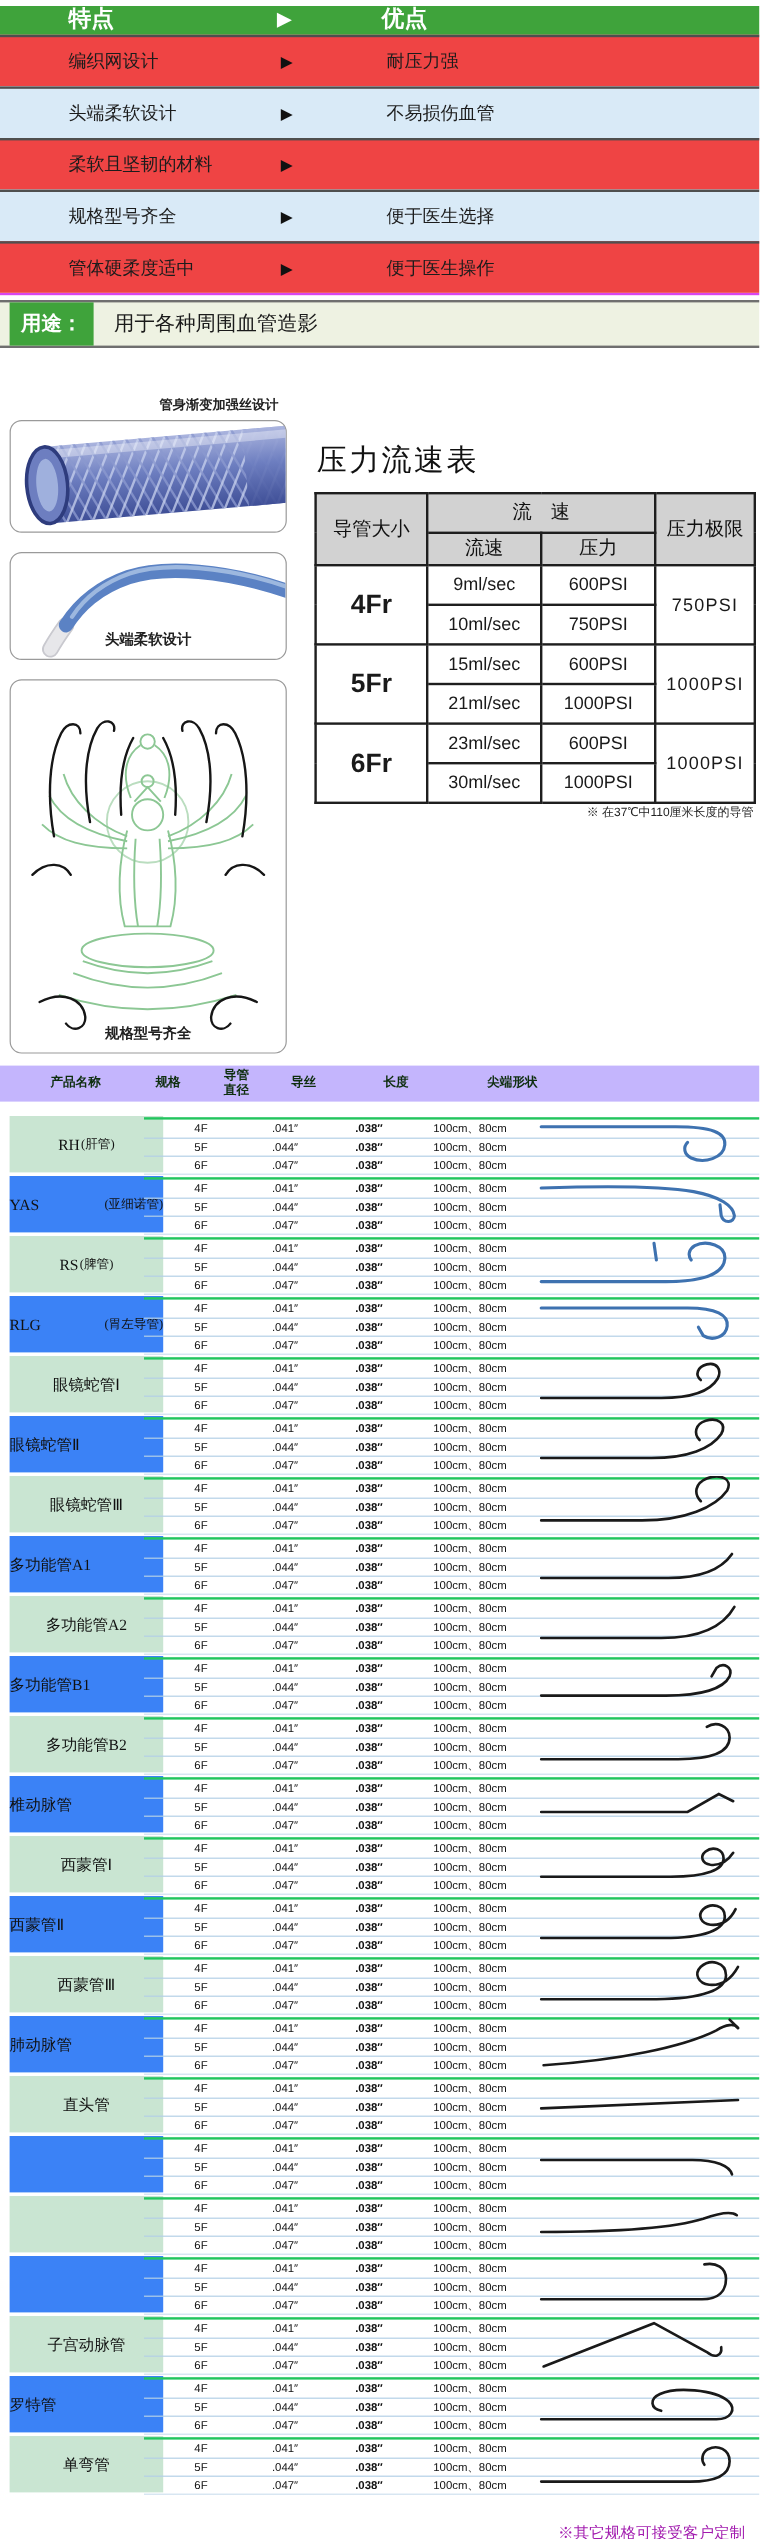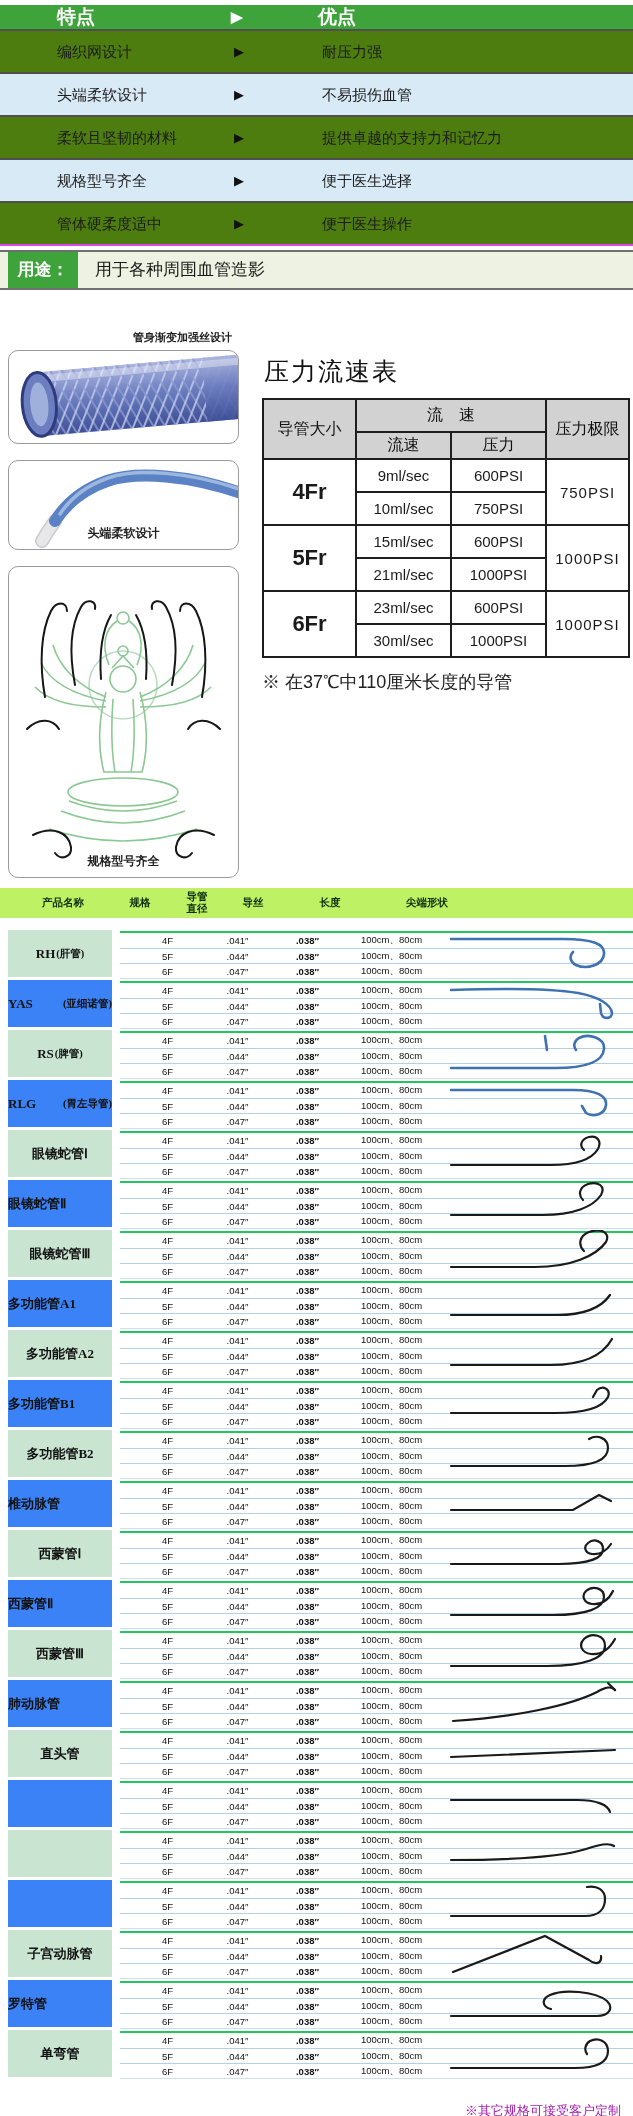--- a/index.html
+++ b/index.html
@@ -11,56 +11,56 @@
   .fhead{position:relative;height:24px;background:#3fa33b;}
   .fhead span{position:absolute;top:0;line-height:24px;font-size:19px;font-weight:bold;color:#fff;}
   .fhead .t1{left:57px;}
   .fhead .harr{left:231px;font-size:15px;}
   .fhead .t2{left:318px;}
   .frow{position:relative;height:41px;border-top:2px solid #4f4f4f;}
   .frow span{position:absolute;top:0;line-height:41px;font-size:15px;color:#1c1c1c;}
   .frow .f{left:57px;}
   .frow .arr{left:234px;font-size:13px;color:#111;}
   .frow .a{left:322px;}
-  .frow.c1{background:#4d7c0f;}
+  .frow.c1{background:#ef4444;}
   .frow.c2{background:#d9eaf7;}
 
   
   .usage{position:relative;margin-top:4px;height:36px;background:#eef2e2;border-top:2px solid #6f6f6f;border-bottom:2px solid #6f6f6f;}
   .usage .ulabel{position:absolute;left:8px;top:0;bottom:0;width:70px;background:#3fa33b;color:#fff;font-weight:bold;font-size:17px;text-align:center;line-height:36px;}
   .usage .utext{position:absolute;left:95px;top:0;line-height:36px;font-size:17px;}
 
   
   .mid{position:relative;height:598px;}
   .braid-label{position:absolute;left:133px;top:40px;font-size:11px;font-weight:bold;color:#222;}
   .imgbox{position:absolute;left:8px;width:229px;border:1px solid #9a9a9a;border-radius:10px;background:#fff;overflow:hidden;}
   .box1{top:60px;height:92px;}
   .box2{top:170px;height:88px;}
   .box3{top:276px;height:310px;}
   .caption{position:absolute;left:0;right:0;bottom:7px;text-align:center;font-size:12px;font-weight:bold;color:#222;}
 
   .pressure{position:absolute;left:262px;top:65px;width:366px;}
-  .ptitle{font-size:25px;font-weight:500;letter-spacing:2px;color:#111;margin:0 0 10px 2px;}
+  .ptitle{font-size:25px;font-weight:500;letter-spacing:2px;color:#111;margin:12px 0 10px 2px;}
   table.ptab{border-collapse:collapse;table-layout:fixed;width:366px;}
   .ptab td{border:2px solid #1e1e1e;text-align:center;font-size:15px;background:#fff;padding:0;}
   .ptab td.ph{background:#d2d2d2;font-size:16px;color:#111;}
   .ptab tr.hr1 td{height:31px;}
   .ptab tr.hr2 td{height:25px;}
   .ptab tr.br td{height:31px;}
   .ptab td.fr{font-size:22px;font-weight:600;}
   .ptab td.limit{letter-spacing:1px;}
-  .pnote{margin-top:12px;text-align:left;font-size:18px;color:#222;}
+  .pnote{margin-top:0;text-align:right;font-size:10px;color:#222;}
 
   
-  .phead{position:relative;height:30px;background:#bef264;}
+  .phead{position:relative;height:30px;background:#c4b5fd;}
   .phead span{position:absolute;top:50%;transform:translate(-50%,-50%);font-size:10.5px;font-weight:bold;color:#0e2e0e;text-align:center;line-height:1.1;white-space:nowrap;}
   .phead span.wrap{width:24px;white-space:normal;}
   .blocks{padding-top:12px;}
   .pblock{position:relative;height:47px;margin-bottom:3px;}
-  .pname{position:absolute;left:8px;top:0;width:104px;height:47px;display:flex;align-items:center;justify-content:center;font-family:"Liberation Serif",serif;font-weight:bold;font-size:13px;color:#111;white-space:nowrap;}
+  .pname{position:absolute;left:8px;top:0;width:128px;height:47px;display:flex;align-items:center;justify-content:center;font-family:"Liberation Serif",serif;font-weight:normal;font-size:13px;color:#111;white-space:nowrap;}
   .pname .sub{font-size:10.5px;margin-left:1px;}
   .bg-g{background:#c9e5d2;}
   .bg-l{background:#3b82f6;justify-content:space-between;}
   .prows{position:absolute;left:120px;right:0;top:0;height:45px;margin-top:1px;border-top:2px solid #22c55e;border-bottom:1px solid #cfe0ef;}
   .prow{height:15px;display:flex;align-items:center;box-sizing:border-box;font-size:9.5px;color:#111;}
   .prow + .prow{border-top:1px solid #b3d0e6;}
   .c-spec{width:95px;text-align:center;}
   .c-dia{width:45px;text-align:center;}
   .c-wire{width:95px;text-align:center;font-weight:bold;}
   .c-len{width:130px;padding-left:6px;}
@@ -85,21 +85,20 @@
           <span class="a">耐压力强</span>
         </div>
         <div class="frow c2">
           <span class="f">头端柔软设计</span>
           <span class="arr">▶</span>
           <span class="a">不易损伤血管</span>
         </div>
         <div class="frow c1">
           <span class="f">柔软且坚韧的材料</span>
           <span class="arr">▶</span>
-          <span class="a">提供卓越的支持力和记忆力</span>
         </div>
         <div class="frow c2">
           <span class="f">规格型号齐全</span>
           <span class="arr">▶</span>
           <span class="a">便于医生选择</span>
         </div>
         <div class="frow c1">
           <span class="f">管体硬柔度适中</span>
           <span class="arr">▶</span>
           <span class="a">便于医生操作</span>

